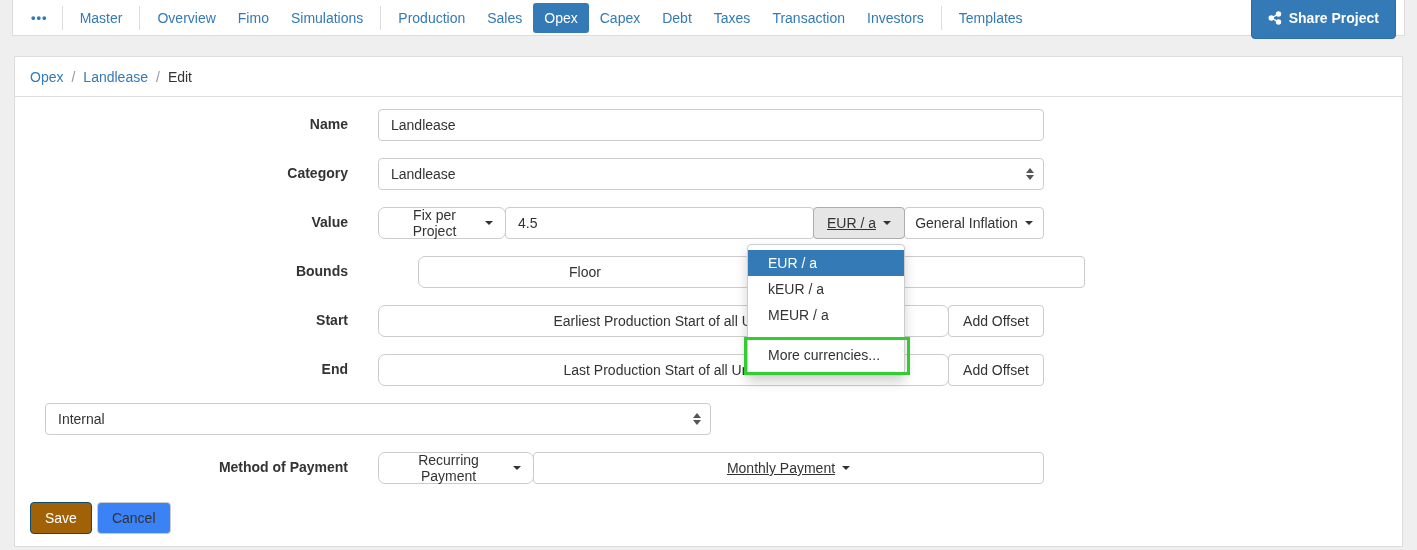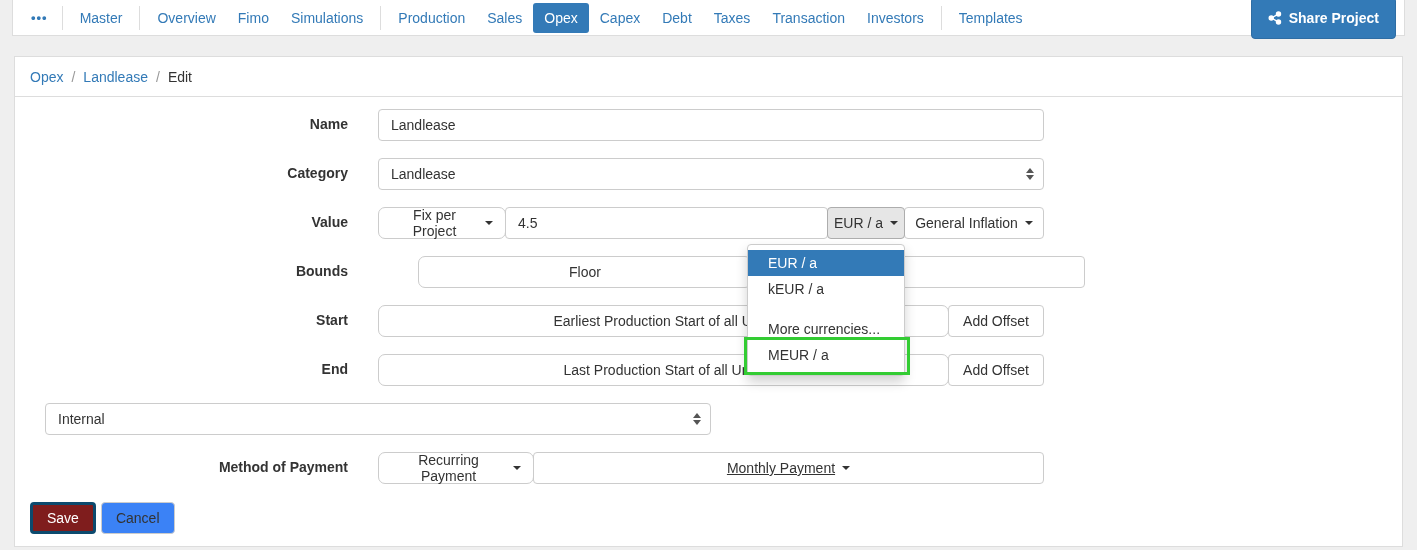--- a/index.html
+++ b/index.html
@@ -96,21 +96,21 @@
   .w-amount { flex: 1; }
   .w-unit { width: 85px; flex: none; }
   .w-inflation { width: 140px; flex: none; }
   .w-half { width: 334px; flex: none; margin-left: 40px; }
   .w-datebtn { flex: 1; }
   .w-offset { width: 96px; flex: none; }
   .w-recur { width: 156px; flex: none; }
   .w-monthly { flex: 1; text-decoration: underline; }
 
   
-  .ctl-wrap { position: relative; flex: none; width: 78px; }
+  .ctl-wrap { position: relative; flex: none; width: 92px; text-decoration: underline; }
   .ctl-wrap .ctl { width: 100%; }
   .dropdown-menu {
     position: absolute; top: calc(100% + 5px); right: 0;
     width: 158px; background: #fff;
     border: 1px solid #ccc; border-radius: 4px;
     box-shadow: 0 6px 12px rgba(0,0,0,0.18);
     padding: 5px 0 7px 0; z-index: 10;
   }
   .dd-item {
     padding: 3px 20px; line-height: 20px; white-space: nowrap;
@@ -124,21 +124,21 @@
     border: 3px solid #33cc33;
     pointer-events: none; z-index: 11;
   }
 
   
   .actions { margin: 18px 0 0 15px; padding-bottom: 12px; display: flex; gap: 5px; }
   .btn {
     height: 32px; border-radius: 4px; font-family: inherit; font-size: 14px;
     padding: 0 14px; cursor: pointer;
   }
-  .btn-primary { background: #7f1d1d; border: 3px solid #0c4a6e; color: #fff; }
+  .btn-primary { background: #a16207; border: 1px solid #0c4a6e; color: #fff; }
   .btn-default { background: #3b82f6; border: 1px solid #ccc; color: #333; }
 </style>
 </head>
 <body>
 
 <div class="topbar">
   <div class="nav-left">
     <a class="nav-link nav-more">•••</a>
     <span class="nav-divider"></span>
     <a class="nav-link">Master</a>
@@ -216,22 +216,22 @@
         <input class="ctl w-amount" type="text" value="4.5" style="">
         <div class="ctl-wrap w-unit">
           <button class="ctl btn-ctl center pressed" style="width:100%">
             <span>EUR / a</span>
             <span class="caret"></span>
           </button>
 
           <div class="dropdown-menu">
             <div class="dd-item selected">EUR / a</div>
             <div class="dd-item">kEUR / a</div>
+            <div class="dd-item">MEUR / a</div>
             <div class="dd-item more">More currencies...</div>
-            <div class="dd-item">MEUR / a</div>
             <div class="highlight-box"></div>
           </div>
         </div>
         <button class="ctl btn-ctl center w-inflation">
           <span>General Inflation</span>
           <span class="caret"></span>
         </button>
       </div>
     </div>
 

